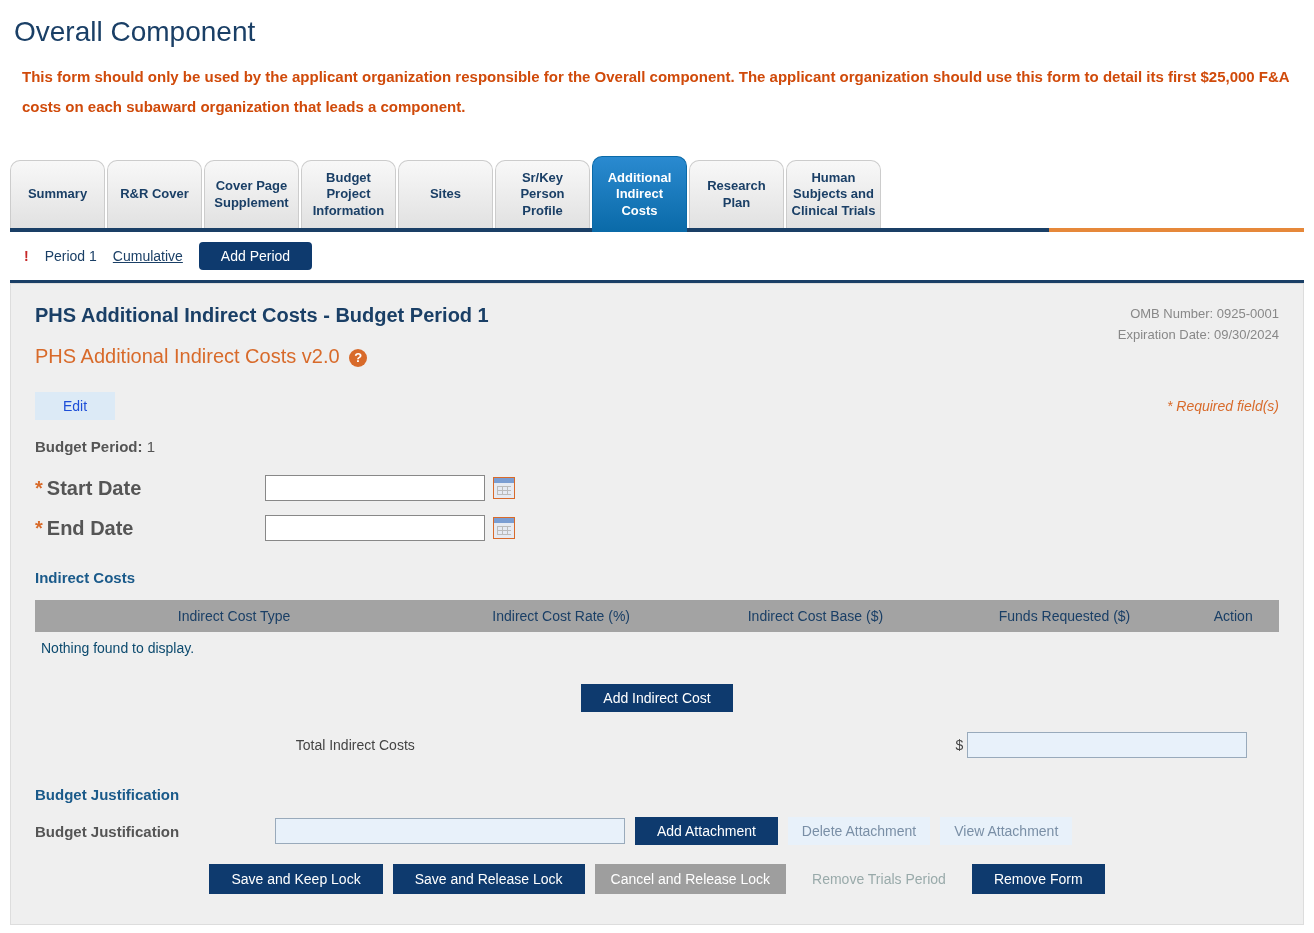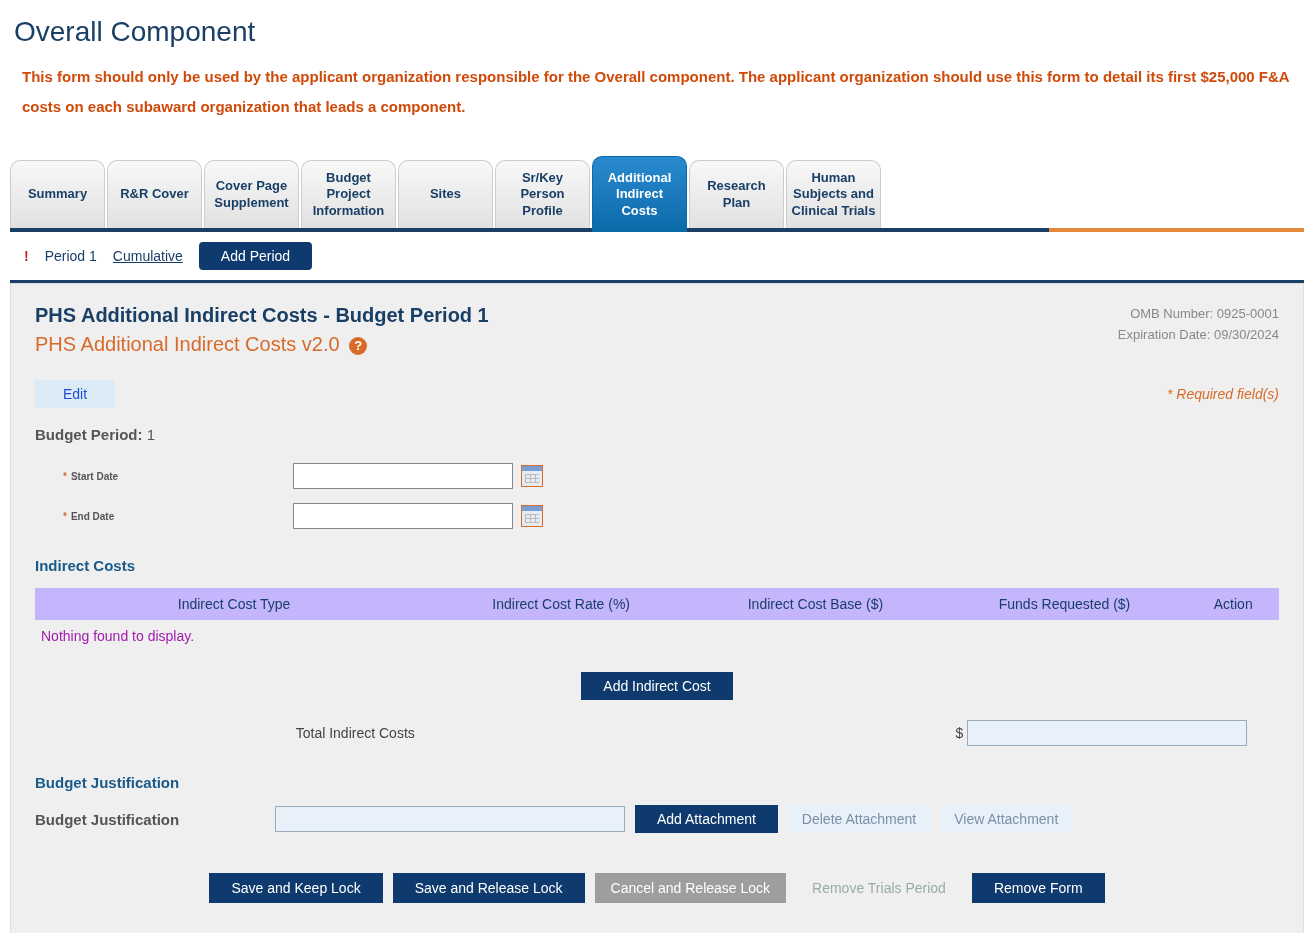--- a/index.html
+++ b/index.html
@@ -118,21 +118,21 @@
   .panel-header-left h2 {
     margin: 0;
     font-size: 20px;
     font-weight: 600;
     color: #1a3f66;
   }
   .panel-header-left .subtitle {
     color: #d86a2a;
     font-size: 20px;
     font-weight: 500;
-    margin-top: 6px;
+    margin-top: 18px;
   }
   .help-icon {
     display: inline-flex;
     width: 18px;
     height: 18px;
     background: #d86a2a;
     color: #fff;
     border-radius: 50%;
     align-items: center;
     justify-content: center;
@@ -179,22 +179,21 @@
   .form-row {
     display: flex;
     align-items: center;
     margin-bottom: 14px;
   }
   .form-row .star { color: #d86a2a; margin-right: 4px; }
   .form-row label {
     width: 230px;
     color: #555;
     font-weight: 600;
-    font-size: 10px;
-    margin-left: 28px;
+    font-size: 20px;
   }
   .form-row input[type=text] {
     width: 220px;
     height: 26px;
     border: 1px solid #888;
     padding: 2px 4px;
     font-family: inherit;
   }
   .cal-icon {
     display: inline-block;
@@ -222,31 +221,31 @@
     font-size: 15px;
     margin: 28px 0 14px 0;
     font-weight: bold;
   }
 
   table.indirect {
     width: 100%;
     border-collapse: collapse;
   }
   table.indirect th {
-    background: #c4b5fd;
+    background: #a3a3a3;
     color: #1a3f66;
     font-weight: 500;
     padding: 8px;
     font-size: 14px;
     text-align: center;
   }
   table.indirect th:first-child { width: 32%; }
   .nothing {
     padding: 8px 6px;
-    color: #a21caf;
+    color: #0c4a6e;
     font-size: 14px;
   }
   .center { text-align: center; margin: 20px 0; }
 
   .total-row {
     display: flex;
     align-items: center;
     margin-top: 10px;
   }
   .total-row .lbl {
@@ -291,21 +290,21 @@
     padding: 6px 14px;
     font-size: 14px;
     font-family: inherit;
     cursor: default;
   }
 
   .footer-buttons {
     display: flex;
     justify-content: center;
     gap: 10px;
-    margin: 40px 0 0 0;
+    margin: 19px 0 0 0;
   }
   .btn-grey {
     background: #9e9e9e;
     color: #fff;
     border: none;
     padding: 7px 16px;
     font-size: 14px;
     cursor: pointer;
     font-family: inherit;
   }

